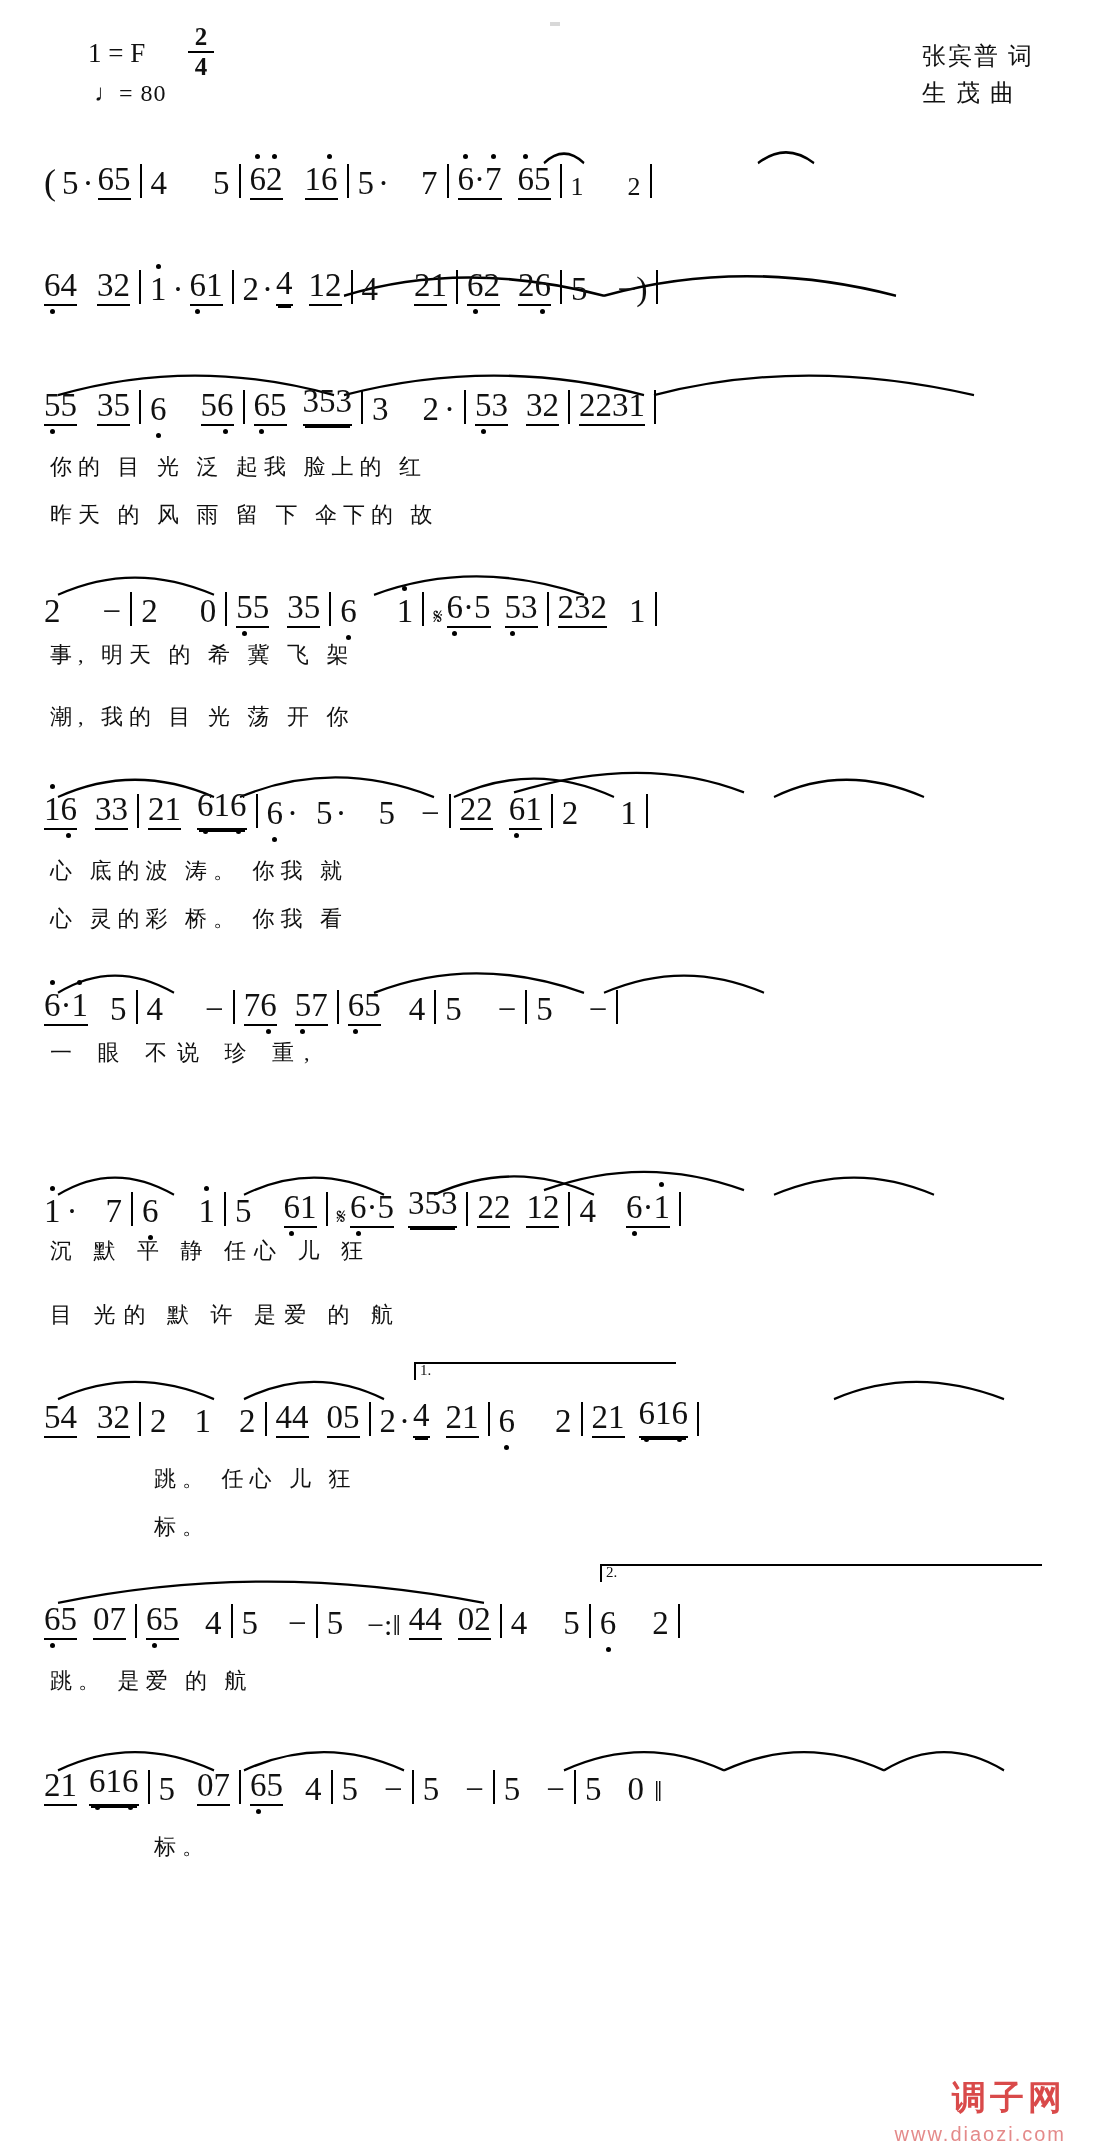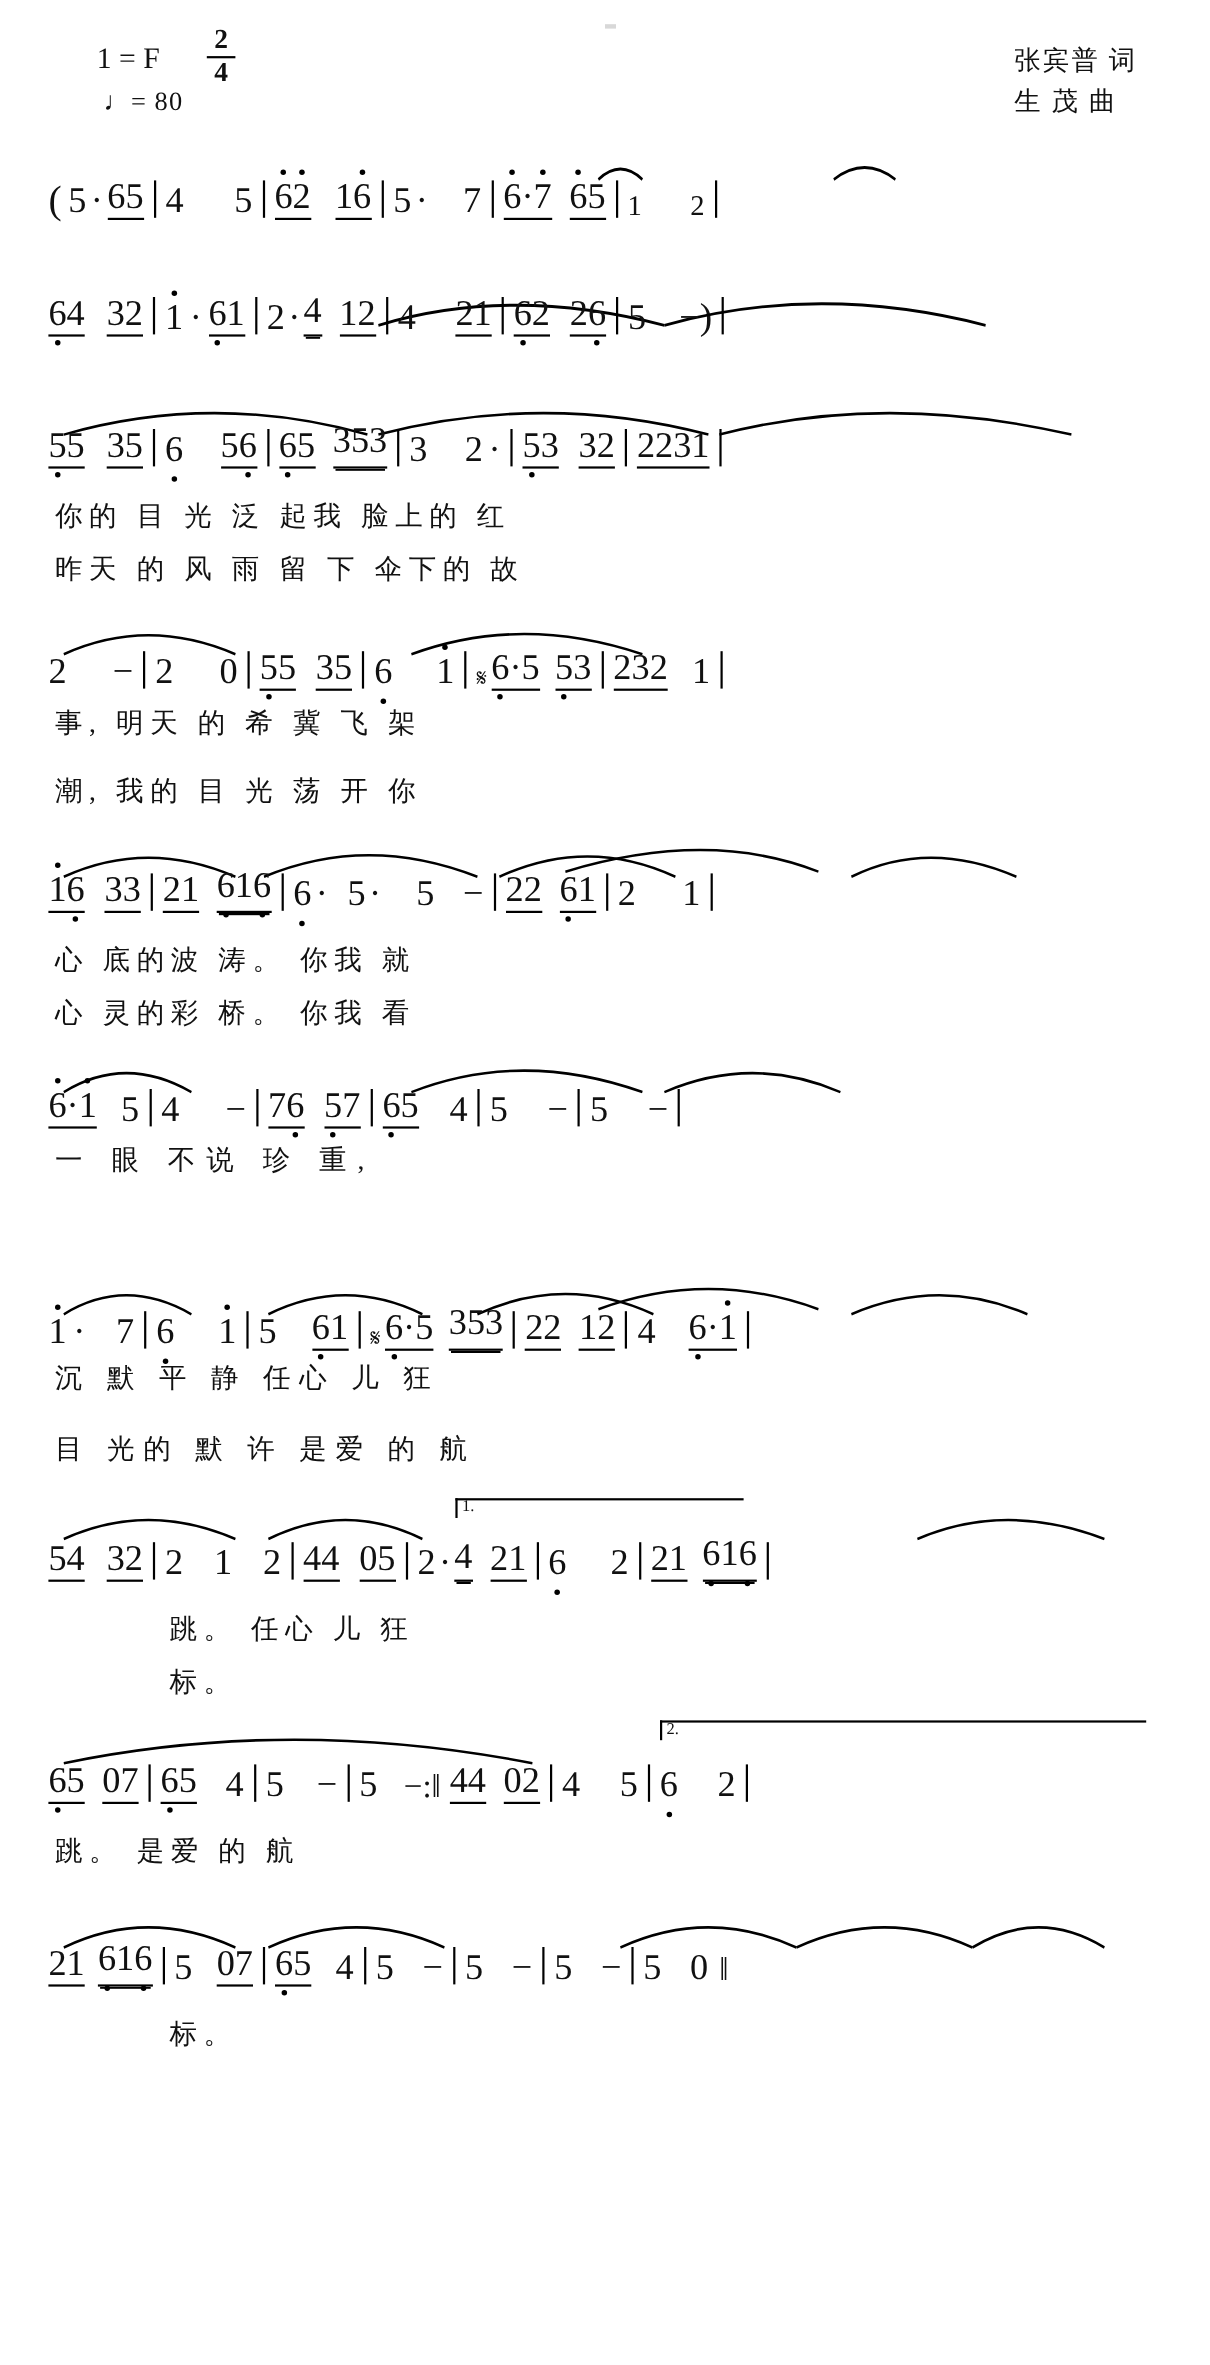--- a/index.html
+++ b/index.html
@@ -70,21 +70,21 @@
     align-items:flex-end;
     font-size:33px;
     font-family:"Liberation Serif", serif;
     letter-spacing:0;
     white-space:nowrap;
     line-height:1;
     height:46px;
   }
   .lyricline{
     display:flex;
-    font-size:25px;
+    font-size:22px;
     font-family:"Liberation Serif", serif;
     white-space:nowrap;
     height:36px;
     align-items:flex-start;
     margin-top:6px;
   }
   .cell{position:relative;display:inline-block;}
   .bar{display:inline-block;width:2px;height:34px;background:#000;margin:0 9px 2px 9px;vertical-align:bottom;}
   .sp{display:inline-block;}
 
@@ -550,14 +550,18 @@
       <span class="cell">5</span>
         <span class="sp" style="width:26px;"></span>
         <span class="cell">0</span>
       <span class="sp" style="padding-left:10px;font-size:30px;">‖</span>
     </div>
     <div class="lyricline" style="margin-top:26px;">
       <span style="letter-spacing:6px;padding-left:110px;">标。</span>
     </div>
   </div>
 
+  <div class="wm">
+    <div class="cn">调子网</div>
+    <div class="en">www.diaozi.com</div>
+  </div>
 
 </div>
 
 </body></html>

